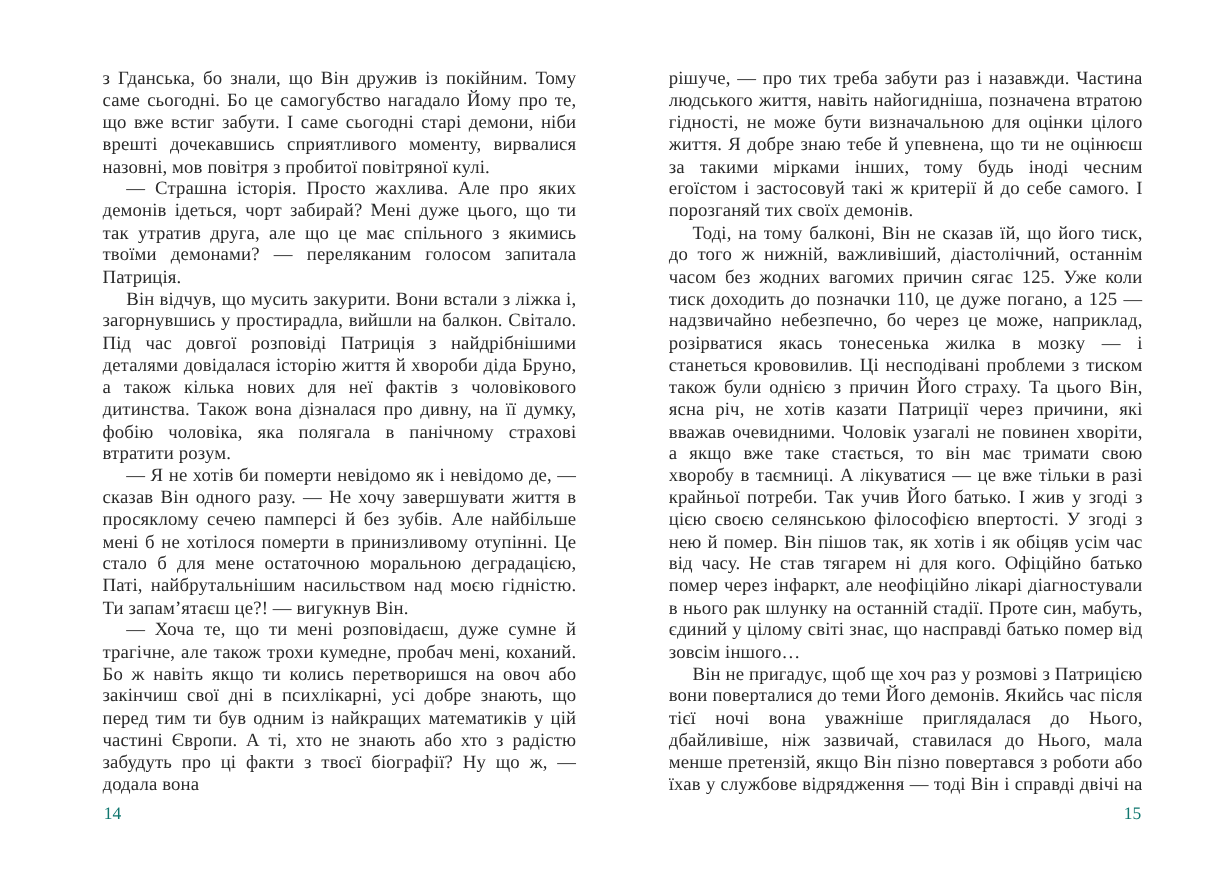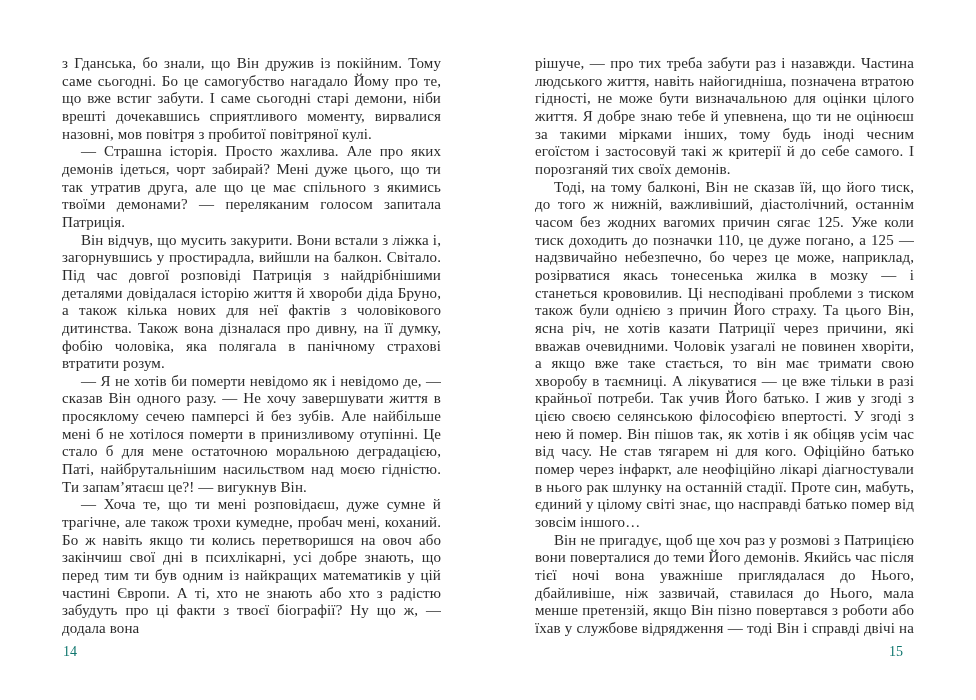--- a/index.html
+++ b/index.html
@@ -19,20 +19,21 @@
     justify-content: space-between;
     padding: 55px 62px 0 62px;
     font-family: "Liberation Serif", "DejaVu Serif", serif;
     color: #2a2a2a;
   }
 
   .page {
     width: 379px;
     height: 612px;
     position: relative;
+    margin-left: 20px;
   }
 
   .page-body {
     max-height: 584px;
     overflow: hidden;
     font-size: 15px;
     line-height: 17.65px;
     text-align: justify;
     letter-spacing: 0.1px;
   }
@@ -40,21 +41,21 @@
   .page-body p { text-indent: 0; }
   .page-body p.indent { text-indent: 19px; }
 
   .page-number {
     position: absolute;
     top: 589px;
     font-size: 14px;
     color: #0f766e;
   }
   .page-number.left  { left: 1px; }
-  .page-number.right { right: 11px; }
+  .page-number.right { right: 1px; }
 </style>
 </head>
 <body>
 
 <div class="book-spread">
 
   <div class="page">
     <div class="page-body" lang="uk">
       <p>з Гданська, бо знали, що Він дружив із покійним. Тому саме сьогодні. Бо це самогубство нагадало Йому про те, що вже встиг забути. І саме сьогодні старі демони, ніби врешті дочекавшись сприятливого моменту, вирвалися назовні, мов повітря з пробитої повітряної кулі.</p>
       <p class="indent">— Страшна історія. Просто жахлива. Але про яких демонів ідеться, чорт забирай? Мені дуже цього, що ти так утратив друга, але що це має спільного з якимись твоїми демонами? — переляканим голосом запитала Патриція.</p>

